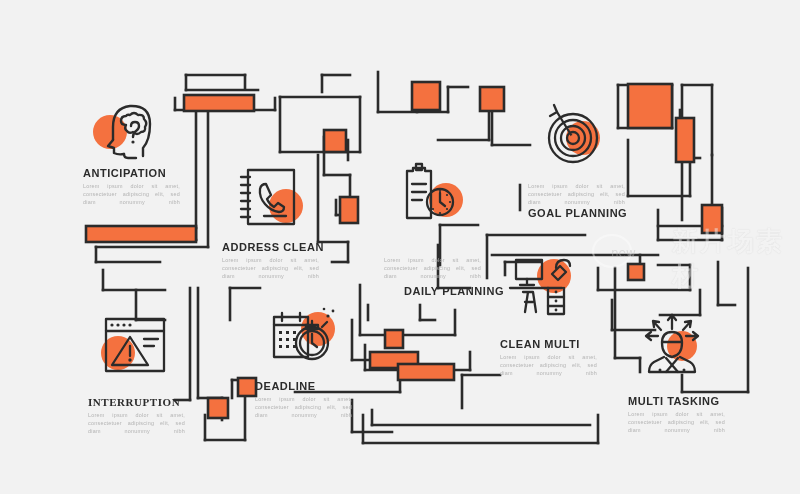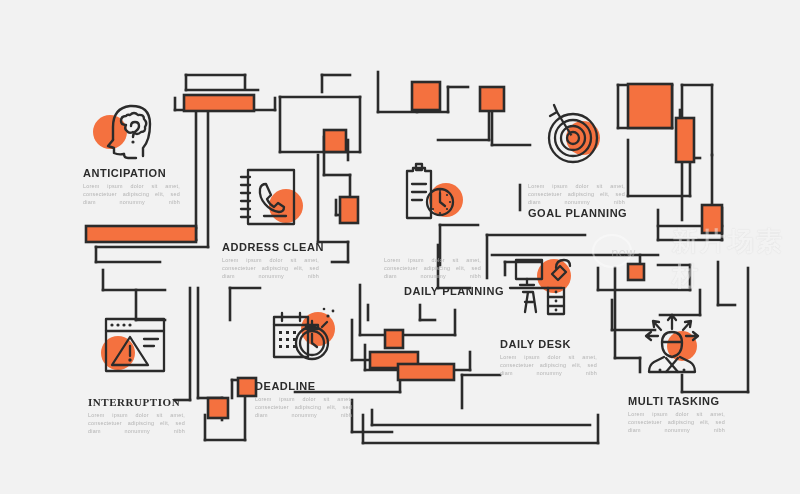--- a/index.html
+++ b/index.html
@@ -392,21 +392,21 @@
         <path d="M15 36 h10 l3 20 M20 36 l-3 20"></path>
         <path d="M17 46 h8"></path>
       </g>
       <g fill="#2b2b2b">
         <circle cx="48" cy="36" r="1.4"></circle>
         <circle cx="48" cy="45" r="1.4"></circle>
         <circle cx="48" cy="54" r="1.4"></circle>
       </g>
     </svg>
   </div>
-  <div class="title" style="left:500px;top:338px;">DAILY DESK</div>
+  <div class="title" style="left:500px;top:338px;">CLEAN MULTI</div>
   <div class="desc" style="left:500px;top:353px;">Lorem ipsum dolor sit amet, consectetuer adipiscing elit, sed diam nonummy nibh</div>
 
   <div class="icon-wrap" style="left:636px;top:312px;">
     <svg width="74" height="64" viewBox="0 0 74 64">
       <circle cx="46" cy="34" r="15" fill="#f4713f"></circle>
       <g fill="none" stroke="#2b2b2b" stroke-width="2.3" stroke-linejoin="round" stroke-linecap="round">
         <path d="M36 17 v-14 M36 3 l-4 5 M36 3 l4 5"></path>
         <path d="M22 24 L10 24 M10 24 l5 -4 M10 24 l5 4"></path>
         <path d="M50 24 L62 24 M62 24 l-5 -4 M62 24 l-5 4"></path>
         <path d="M25 18 L17 9 M17 9 l1 6 M17 9 l6 1"></path>

